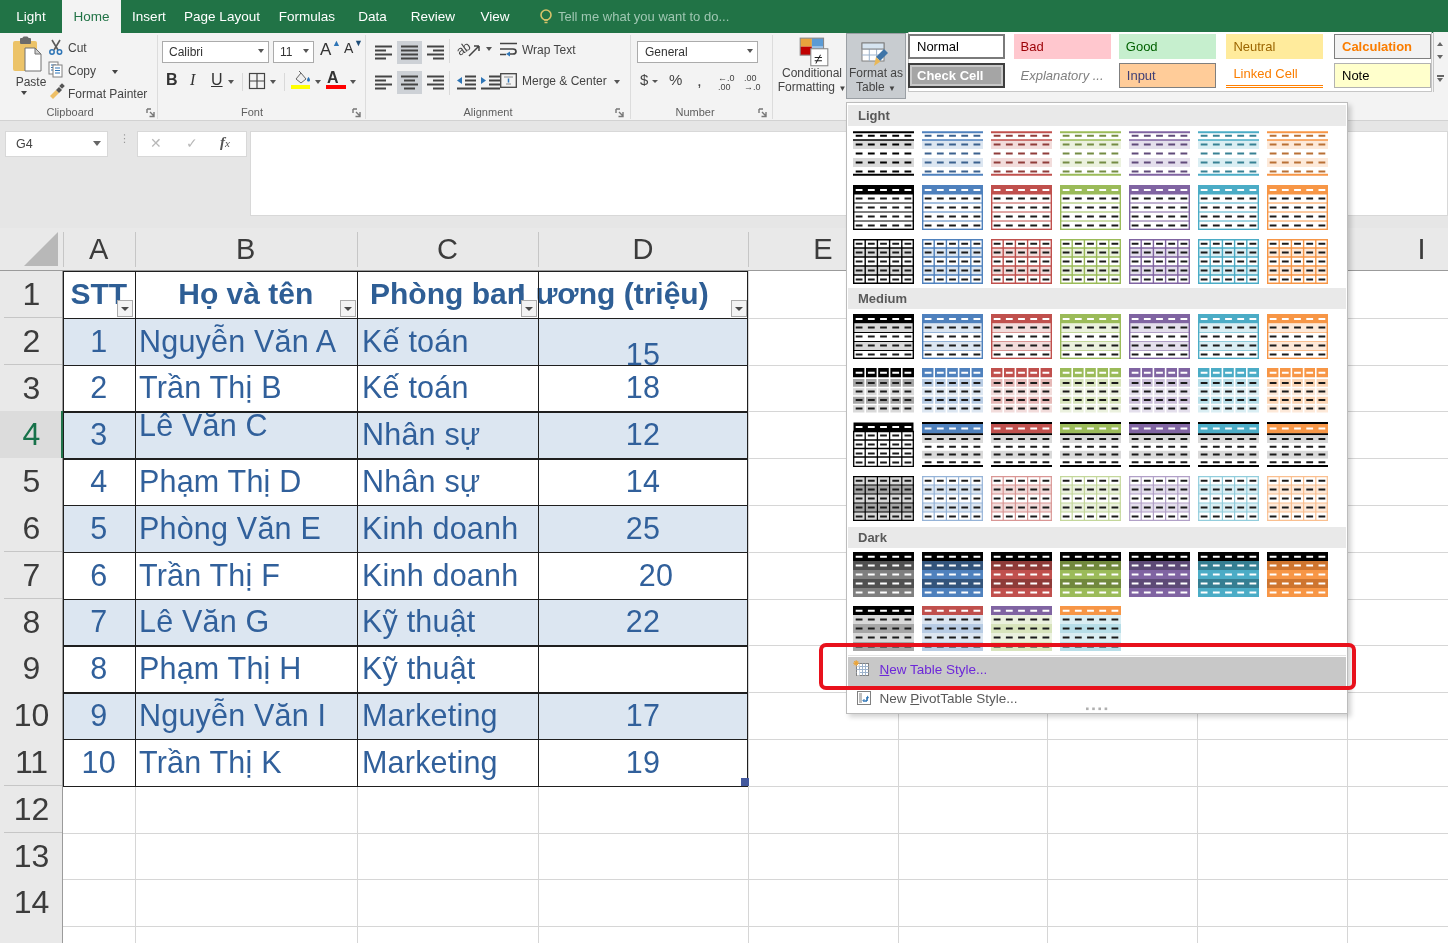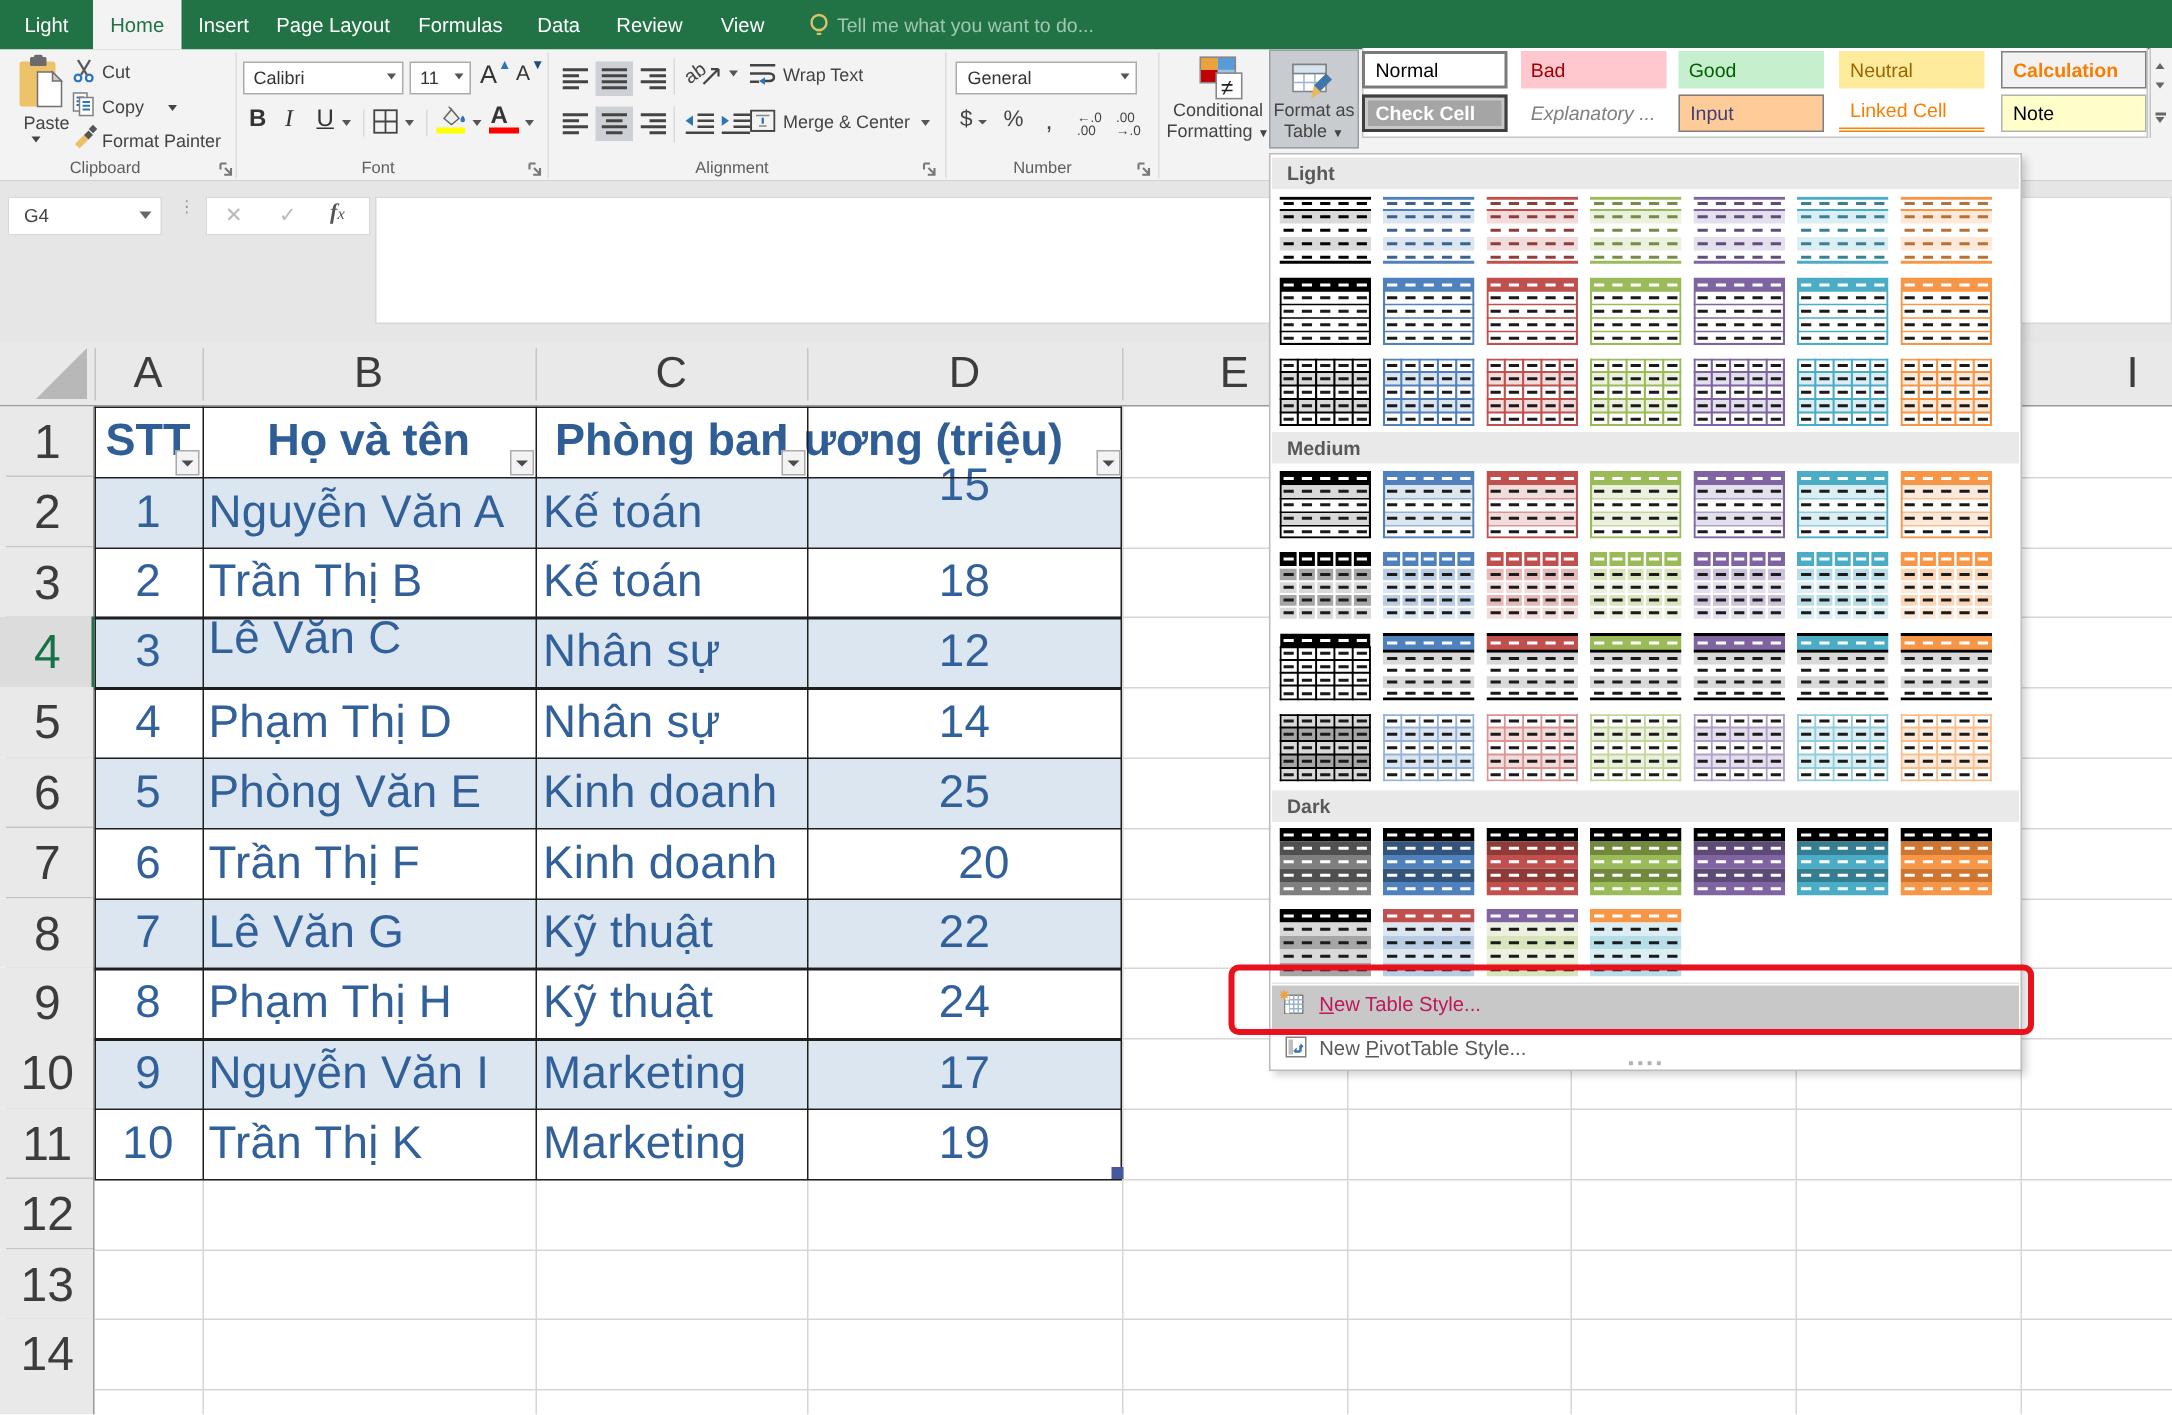--- a/index.html
+++ b/index.html
@@ -327,21 +327,21 @@
 <div class="gl" style="left:1346.8px;top:271px;width:1px;height:672px"></div>
 <div class="abs" style="left:63px;top:271px;width:685px;height:46.8px;background:#fff"></div>
 <div class="hcell" style="left:63px;top:271px;width:71.5px;height:46.8px">STT</div>
 <div class="hcell" style="left:357px;top:271px;width:181px;height:46.8px">Phòng ban</div>
 <div class="hcell" style="left:134.5px;top:271px;width:222.5px;height:46.8px">Họ và tên</div>
 <div class="hcell" style="left:508px;top:271px;width:210px;height:46.8px">Lương (triệu)</div>
 <div class="abs" style="left:63px;top:317.8px;width:685px;height:46.8px;background:#DCE6F1"></div>
 <div class="cell" style="left:63px;top:317.8px;width:71.5px;height:46.8px;justify-content:center">1</div>
 <div class="cell" style="left:139px;top:317.8px;width:215px;height:46.8px">Nguyễn Văn A</div>
 <div class="cell" style="left:362px;top:317.8px;width:172px;height:46.8px">Kế toán</div>
-<div class="cell" style="left:538px;top:305px;width:210px;height:36px;justify-content:center">15</div>
+<div class="cell" style="left:538px;top:336px;width:210px;height:36px;justify-content:center">15</div>
 <div class="abs" style="left:63px;top:364.6px;width:685px;height:46.8px;background:#ffffff"></div>
 <div class="cell" style="left:63px;top:364.6px;width:71.5px;height:46.8px;justify-content:center">2</div>
 <div class="cell" style="left:139px;top:364.6px;width:215px;height:46.8px">Trần Thị B</div>
 <div class="cell" style="left:362px;top:364.6px;width:172px;height:46.8px">Kế toán</div>
 <div class="cell" style="left:538px;top:364.6px;width:210px;height:46.8px;justify-content:center">18</div>
 <div class="abs" style="left:63px;top:411.4px;width:685px;height:46.8px;background:#DCE6F1"></div>
 <div class="cell" style="left:63px;top:411.4px;width:71.5px;height:46.8px;justify-content:center">3</div>
 <div class="cell" style="left:139px;top:411.4px;width:215px;height:29px">Lê Văn C</div>
 <div class="cell" style="left:362px;top:411.4px;width:172px;height:46.8px">Nhân sự</div>
 <div class="cell" style="left:538px;top:411.4px;width:210px;height:46.8px;justify-content:center">12</div>
@@ -362,21 +362,20 @@
 <div class="cell" style="left:538px;top:551.8px;width:236px;height:46.8px;justify-content:center">20</div>
 <div class="abs" style="left:63px;top:598.6px;width:685px;height:46.8px;background:#DCE6F1"></div>
 <div class="cell" style="left:63px;top:598.6px;width:71.5px;height:46.8px;justify-content:center">7</div>
 <div class="cell" style="left:139px;top:598.6px;width:215px;height:46.8px">Lê Văn G</div>
 <div class="cell" style="left:362px;top:598.6px;width:172px;height:46.8px">Kỹ thuật</div>
 <div class="cell" style="left:538px;top:598.6px;width:210px;height:46.8px;justify-content:center">22</div>
 <div class="abs" style="left:63px;top:645.4px;width:685px;height:46.8px;background:#ffffff"></div>
 <div class="cell" style="left:63px;top:645.4px;width:71.5px;height:46.8px;justify-content:center">8</div>
 <div class="cell" style="left:139px;top:645.4px;width:215px;height:46.8px">Phạm Thị H</div>
 <div class="cell" style="left:362px;top:645.4px;width:172px;height:46.8px">Kỹ thuật</div>
-<div class="cell" style="left:538px;top:645.4px;width:210px;height:46.8px;justify-content:center">24</div>
 <div class="abs" style="left:63px;top:692.2px;width:685px;height:46.8px;background:#DCE6F1"></div>
 <div class="cell" style="left:63px;top:692.2px;width:71.5px;height:46.8px;justify-content:center">9</div>
 <div class="cell" style="left:139px;top:692.2px;width:215px;height:46.8px">Nguyễn Văn I</div>
 <div class="cell" style="left:362px;top:692.2px;width:172px;height:46.8px">Marketing</div>
 <div class="cell" style="left:538px;top:692.2px;width:210px;height:46.8px;justify-content:center">17</div>
 <div class="abs" style="left:63px;top:739.0px;width:685px;height:46.8px;background:#ffffff"></div>
 <div class="cell" style="left:63px;top:739.0px;width:71.5px;height:46.8px;justify-content:center">10</div>
 <div class="cell" style="left:139px;top:739.0px;width:215px;height:46.8px">Trần Thị K</div>
 <div class="cell" style="left:362px;top:739.0px;width:172px;height:46.8px">Marketing</div>
 <div class="cell" style="left:538px;top:739.0px;width:210px;height:46.8px;justify-content:center">19</div>
@@ -1342,21 +1341,21 @@
       <div style="position:absolute;left:1px;right:1px;top:552px;height:1px;background:#e3e3e3"></div>
       <div style="position:absolute;left:1px;right:1px;top:553.5px;height:30px;background:#c8c8c8"></div>
       <div style="position:absolute;left:6.5px;top:556.5px;width:18px;height:18px"><svg width="17" height="17" viewBox="0 0 17 17">
           <rect x="3.5" y="3.5" width="12" height="12" fill="#fff" stroke="#808080"></rect>
           <path d="M6.5 3.5v12M9.5 3.5v12M12.5 3.5v12M3.5 6.5h12M3.5 9.5h12M3.5 12.5h12" stroke="#9db3cc" stroke-width="1"></path>
           <rect x="4" y="4" width="2.5" height="2.5" fill="#fff"></rect>
           <rect x="4" y="10" width="2.5" height="5.5" fill="#fff"></rect>
           <circle cx="3.2" cy="3.2" r="2.1" fill="#f0b54d"></circle>
           <path d="M3.2 0v6.4M0 3.2h6.4M1 1l4.4 4.4M5.4 1L1 5.4" stroke="#e8a33d" stroke-width="0.9"></path>
         </svg></div>
-      <div class="mitem" style="top:559px;color:#be185d"><u>N</u>ew Table Style...</div>
+      <div class="mitem" style="top:559px;color:#6d28d9"><u>N</u>ew Table Style...</div>
       <div style="position:absolute;left:9px;top:586.5px;width:16px;height:16px"><svg width="16" height="16" viewBox="0 0 16 16">
           <rect x="1.5" y="1.5" width="13" height="13" fill="#fff" stroke="#808080"></rect>
           <rect x="3" y="3" width="3" height="10" fill="#bfbfbf"></rect>
           <path d="M7 11h4M11 11V7" stroke="#2e75b6" stroke-width="1.6" fill="none"></path>
           <path d="M11 5.5l2 2-2 2z" fill="#2e75b6"></path>
           <path d="M6.5 11l2-2" stroke="#2e75b6"></path>
         </svg></div>
       <div class="mitem" style="top:588px;color:#595959">New <u>P</u>ivotTable Style...</div>
       <svg style="position:absolute;left:50%;margin-left:-11px;top:603.5px" width="22" height="4" viewBox="0 0 22 4">
         <rect x="0" y="0.5" width="2.6" height="2.6" fill="#b0b0b0"></rect>

